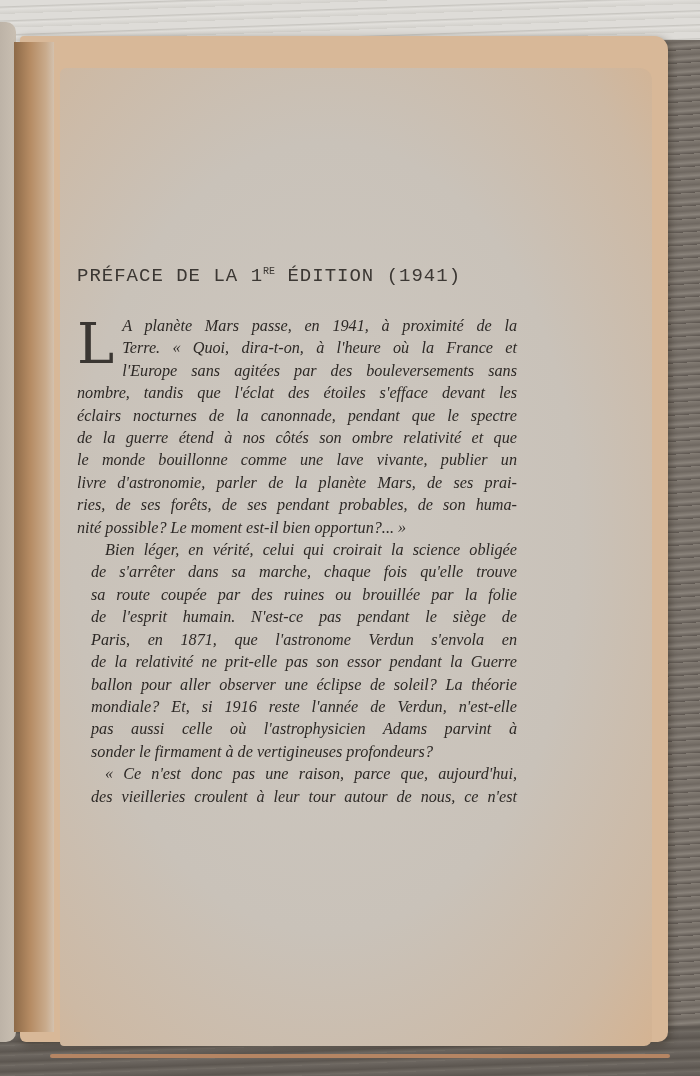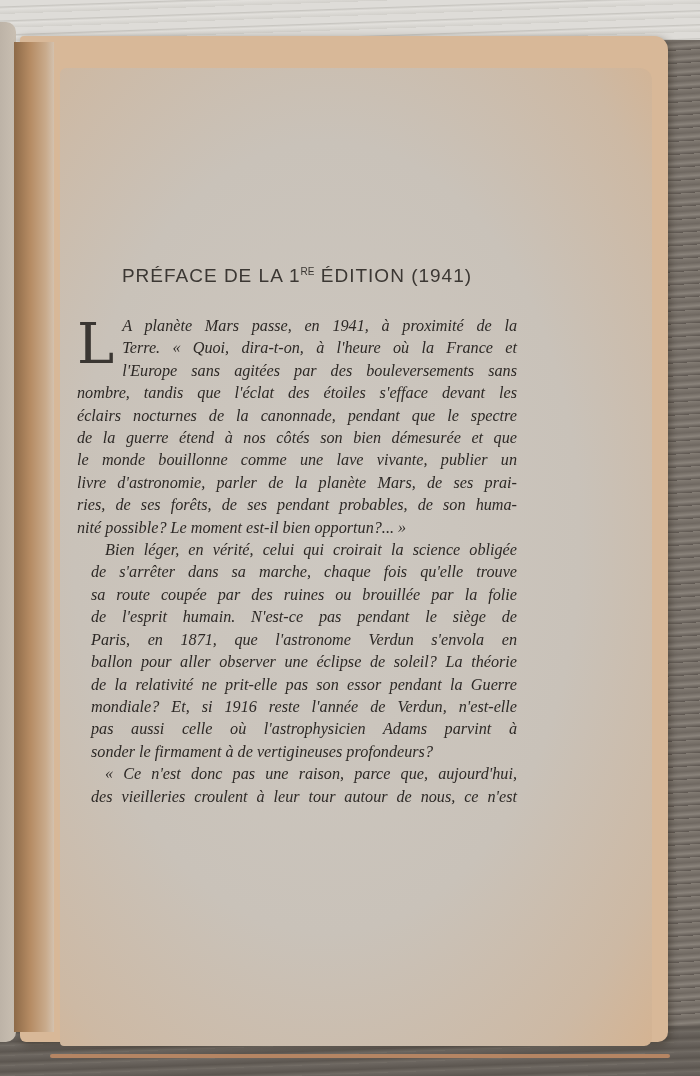--- a/index.html
+++ b/index.html
@@ -46,22 +46,22 @@
     }
     .bottom-edge {
       position: absolute; left: 30px; top: 1018px; width: 620px; height: 4px;
       background: #b58563; border-radius: 2px;
     }
     .text-block {
       position: absolute; left: 77px; top: 265px; width: 440px;
       color: #2a2622;
     }
     .title {
-      text-align: center; font-size: 19px; letter-spacing: 1px;
-      font-family: Liberation Sans, sans-serif; color: #3b3733; margin: 0 0 28px 0;
+      text-align: left; font-size: 19px; letter-spacing: 1px;
+      font-family: Liberation Mono, monospace; color: #3b3733; margin: 0 0 28px 0;
     }
     .title sup { font-size: 10px; letter-spacing: 0; }
     .subtitle {
       font-size: 15.5px; font-weight: bold; letter-spacing: 0.6px;
       font-family: "Liberation Serif", serif; color: #26221f; margin: 0 0 20px 0;
       white-space: nowrap;
     }
     .body-text {
       font-family: "Liberation Serif", serif; font-style: italic;
       font-size: 16.2px; line-height: 22.4px; text-align: justify;
@@ -99,34 +99,34 @@
   </div>
 
   <div class="body-text">
     <p class="first">
       <span class="dropcap">L</span>
       <span class="line">A planète Mars passe, en 1941, à proximité de la</span>
       <span class="line">Terre. « Quoi, dira-t-on, à l'heure où la France et</span>
       <span class="line">l'Europe sans agitées par des bouleversements sans</span>
       <span class="line">nombre, tandis que l'éclat des étoiles s'efface devant les</span>
       <span class="line">éclairs nocturnes de la canonnade, pendant que le spectre</span>
-      <span class="line">de la guerre étend à nos côtés son bien démesurée et que</span>
+      <span class="line">de la guerre étend à nos côtés son ombre relativité et que</span>
       <span class="line">le monde bouillonne comme une lave vivante, publier un</span>
       <span class="line">livre d'astronomie, parler de la planète Mars, de ses prai-</span>
       <span class="line">ries, de ses forêts, de ses pendant probables, de son huma-</span>
       <span class="line last">nité possible? Le moment est-il bien opportun?... »</span>
     </p>
     <p>
       <span class="line" style="padding-left:14px">Bien léger, en vérité, celui qui croirait la science obligée</span>
       <span class="line">de s'arrêter dans sa marche, chaque fois qu'elle trouve</span>
       <span class="line">sa route coupée par des ruines ou brouillée par la folie</span>
       <span class="line">de l'esprit humain. N'est-ce pas pendant le siège de</span>
       <span class="line">Paris, en 1871, que l'astronome Verdun s'envola en</span>
+      <span class="line">de la relativité ne prit-elle pas son essor pendant la Guerre</span>
       <span class="line">ballon pour aller observer une éclipse de soleil? La théorie</span>
-      <span class="line">de la relativité ne prit-elle pas son essor pendant la Guerre</span>
       <span class="line">mondiale? Et, si 1916 reste l'année de Verdun, n'est-elle</span>
       <span class="line">pas aussi celle où l'astrophysicien Adams parvint à</span>
       <span class="line last">sonder le firmament à de vertigineuses profondeurs?</span>
     </p>
     <p>
       <span class="line" style="padding-left:14px">« Ce n'est donc pas une raison, parce que, aujourd'hui,</span>
       <span class="line">des vieilleries croulent à leur tour autour de nous, ce n'est</span>
     </p>
   </div>
 </div>

